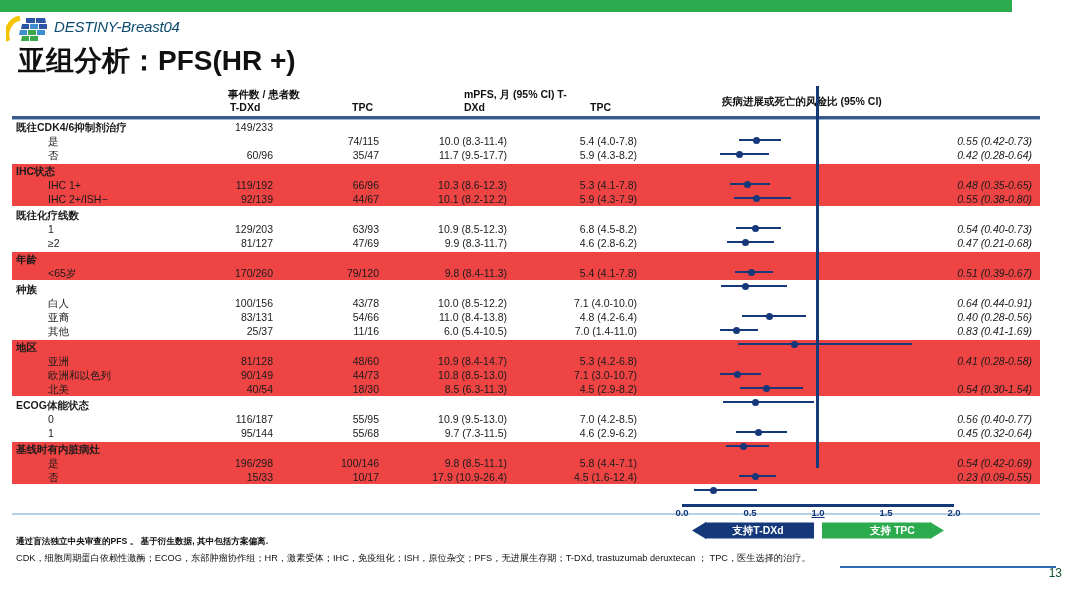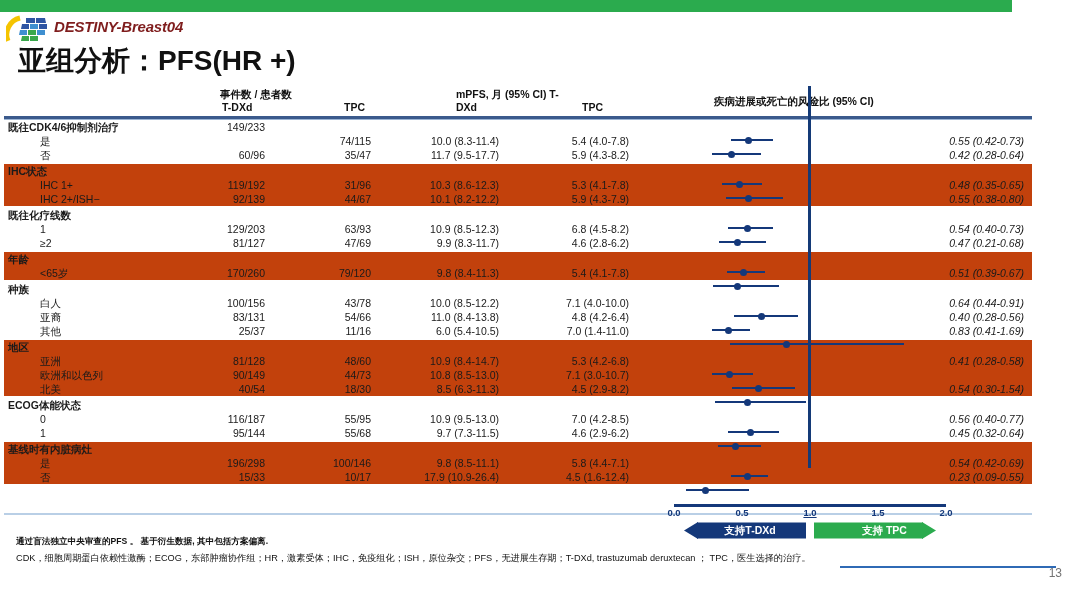--- a/index.html
+++ b/index.html
@@ -20,35 +20,35 @@
   }
 
   
   #logo-wrap {
     position:absolute; left:6px; top:14px; width:46px; height:28px;
   }
   #logo-wrap svg { display:block; }
 
   #study-name {
     position:absolute; left:54px; top:18px;
-    font-style:italic; font-weight:bold; font-size:15px;
-    color:#7f1d1d; letter-spacing:-0.2px;
+    font-style:italic; font-weight:normal; font-size:15px;
+    color:#0c4a6e; letter-spacing:-0.2px;
     white-space:nowrap;
   }
 
   
   #slide-title {
     position:absolute; left:18px; top:42px;
     font-size:28px; font-weight:bold; color:#111;
     letter-spacing:0px; white-space:nowrap;
   }
 
   
   #table-area {
-    position:absolute; left:4px; top:86px; width:1046px; height:440px;
+    position:absolute; left:12px; top:86px; width:1046px; height:440px;
   }
 
   
   .colhdr {
     position:absolute; font-size:10.5px; font-weight:bold; color:#111;
     white-space:nowrap;
   }
 
   #hdr-rule {
     position:absolute; left:0px; top:30px; width:1028px; height:3px;
@@ -59,21 +59,21 @@
     background:#9bb4d4;
   }
   #bottom-rule {
     position:absolute; left:0px; top:427px; width:1028px; height:2px;
     background:#b9cfe6;
   }
 
   
   #rows { position:absolute; left:0; top:34px; width:1028px; }
   .grp { position:relative; }
-  .grp.shaded { background:#c2410c; }
+  .grp.shaded { background:#ef4444; }
   .row { position:relative; height:14px; }
   .row-label {
     position:absolute; left:0; top:0; font-size:10.5px; white-space:nowrap;
     line-height:14px;
   }
   .row-label.group { font-weight:bold; left:4px; }
   .row-label.sub { left:36px; }
   .cell {
     position:absolute; top:0; font-size:10.5px; line-height:14px;
     text-align:right; white-space:nowrap;
@@ -136,21 +136,21 @@
   #fn2 {
     position:absolute; left:16px; top:552px;
     font-size:9.2px; color:#111; white-space:nowrap;
   }
   #fn-underline {
     position:absolute; left:840px; top:566px; width:216px; height:1.5px;
     background:#2f6ab5;
   }
   #page-num {
     position:absolute; right:18px; top:566px;
-    font-size:12px; color:#737373; font-weight:normal;
+    font-size:12px; color:#14532d; font-weight:normal;
   }
 </style>
 </head>
 <body>
 
 <div id="top-bar"></div>
 
 <div id="logo-wrap">
   <svg width="46" height="28" viewBox="0 0 46 28">
     <path d="M2 27 A17 17 0 0 1 14 4" stroke="#f5c400" stroke-width="5" fill="none"></path>
@@ -209,21 +209,21 @@
         </div>
       </div>
       <div style="height: 2px;"></div>
       <div class="grp shaded">
         <div class="row">
           <div class="row-label group">IHC状态</div>
         </div>
         <div class="row">
           <div class="row-label sub">IHC 1+</div>
           <div class="cell c-tdxd">119/192</div>
-          <div class="cell c-tpc">31/96</div>
+          <div class="cell c-tpc">66/96</div>
           <div class="cell c-mtdxd">10.3 (8.6-12.3)</div>
           <div class="cell c-mtpc">5.3 (4.1-7.8)</div>
           <div class="cell c-hr">0.48 (0.35-0.65)</div>
         </div>
         <div class="row">
           <div class="row-label sub">IHC 2+/ISH−</div>
           <div class="cell c-tdxd">92/139</div>
           <div class="cell c-tpc">44/67</div>
           <div class="cell c-mtdxd">10.1 (8.2-12.2)</div>
           <div class="cell c-mtpc">5.9 (4.3-7.9)</div>

